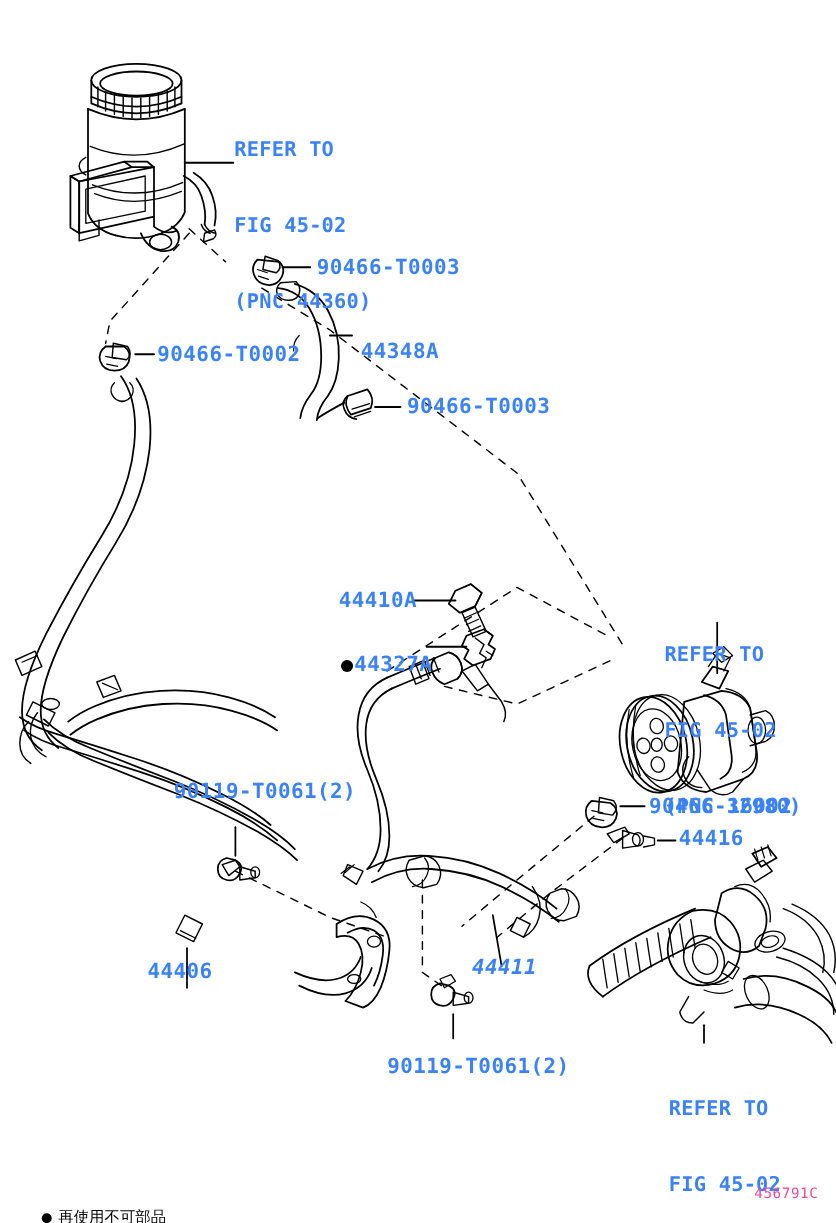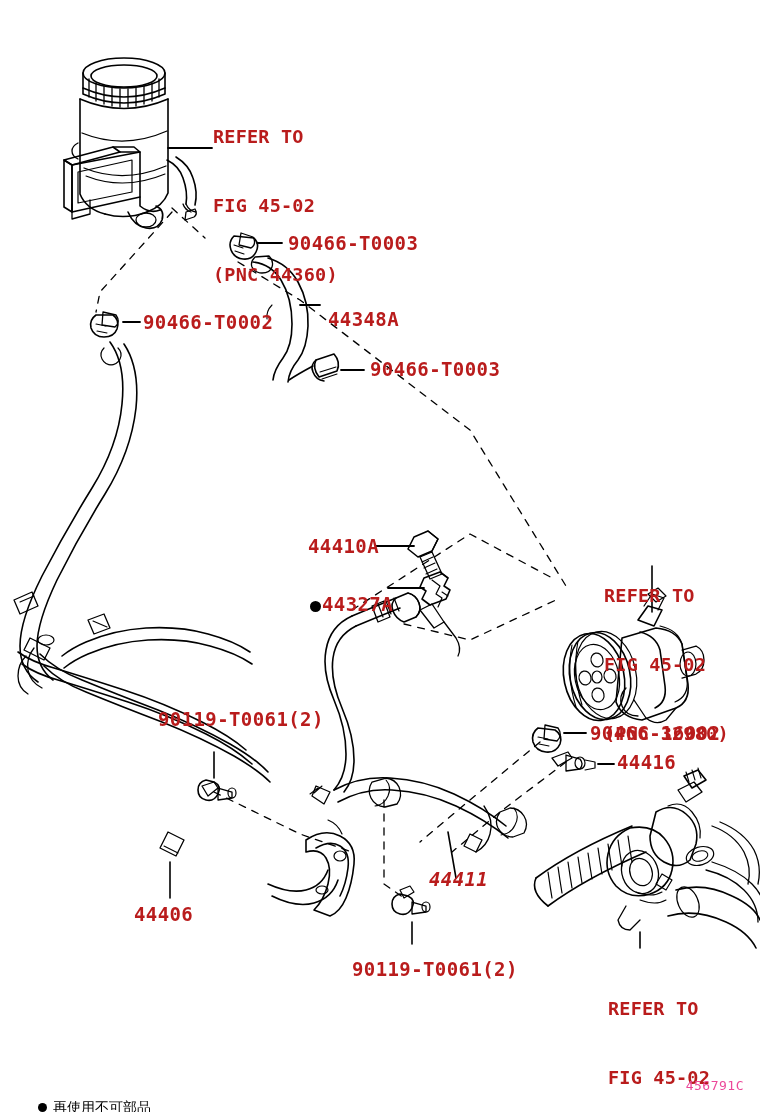--- a/index.html
+++ b/index.html
@@ -11,21 +11,21 @@
   }
   #sheet{position:absolute;inset:0;}
   svg#art{position:absolute;left:0;top:0;width:760px;height:1112px;}
 
   .lbl{
     position:absolute;
     font-family:"DejaVu Sans Mono","Liberation Mono",monospace;
     font-size:19px;
     font-weight:700;
     letter-spacing:0.4px;
-    color:#b91c1c;
+    color:#3b82f6;
     white-space:pre;
     line-height:22px;
   }
   .lbl.ref{font-size:18.5px;line-height:23px;letter-spacing:0.2px;}
   .bullet{
     display:inline-block;width:11px;height:11px;border-radius:50%;
     background:#000;vertical-align:-1px;margin-right:1px;
   }
   .legend{
     position:absolute;left:38px;top:1060px;
@@ -356,21 +356,21 @@
     <div>FIG 45-02</div>
     <div>(PNC 32980)</div>
   </div>
 
   <div class="lbl" style="left:590px; top:722px;">90466-16002</div>
 
   <div class="lbl" style="left:617px; top:751px;">44416</div>
 
   <div class="lbl" style="left:158px; top:708px;">90119-T0061(2)</div>
 
-  <div class="lbl" style="left:134px; top:903px;">44406</div>
+  <div class="lbl" style="left:134px; top:872px;">44406</div>
 
   <div class="lbl" style="left:429px; top:868px;font-style:italic;">44411</div>
 
   <div class="lbl" style="left:352px; top:958px;">90119-T0061(2)</div>
 
   <div class="lbl ref" style="left:608px; top:951px;">
     <div>REFER TO</div>
     <div>FIG 45-02</div>
     
   </div>

